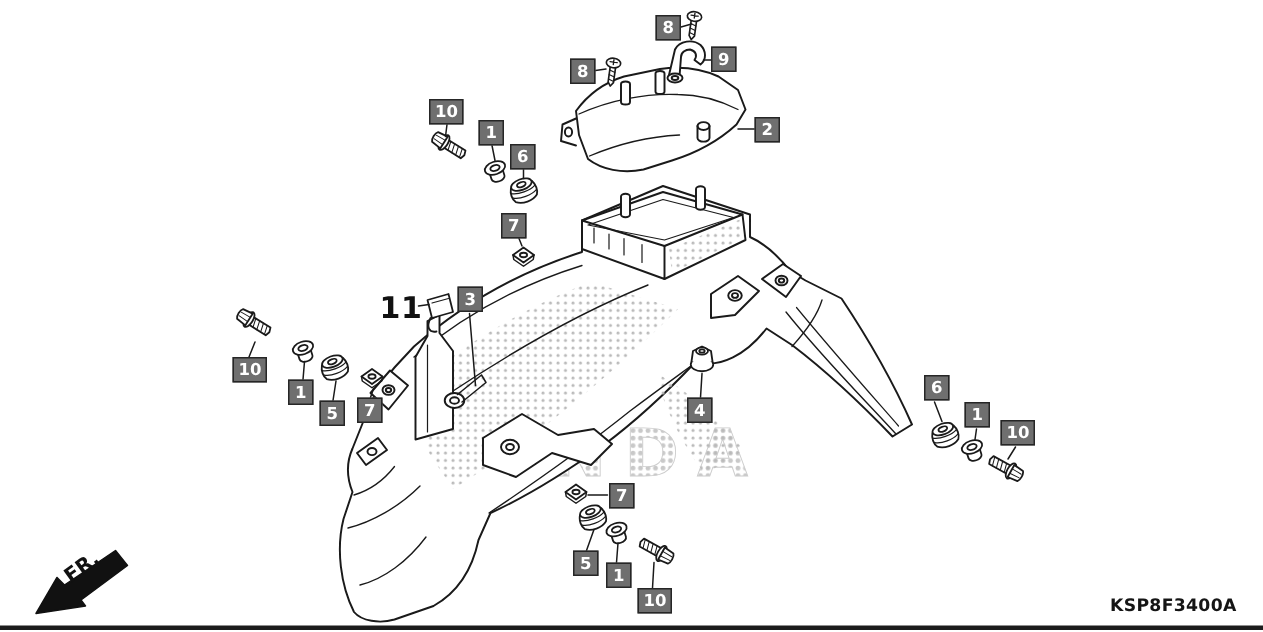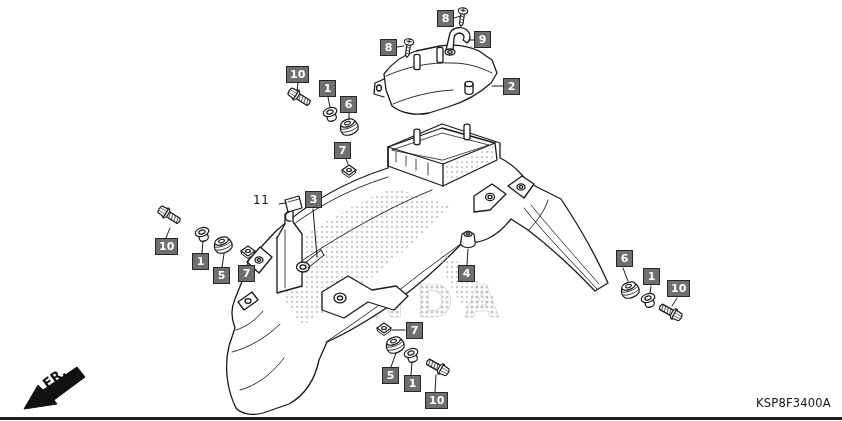--- a/index.html
+++ b/index.html
@@ -9,25 +9,25 @@
   }
   svg.art { position:absolute; left:0; top:0; }
   .callout {
     position:absolute; min-width:17px; height:17px; box-sizing:border-box;
     padding:0 3px; display:flex; align-items:center; justify-content:center;
     background:var(--callout-bg,#6f6f6f); border:1.3px solid var(--callout-border,#262626);
     color:var(--callout-text,#ffffff); font-size:11px; font-weight:bold; line-height:1;
     cursor:pointer; user-select:none;
   }
   .plain-label {
-    position:absolute; left:253px; top:193px; font-size:12px; font-weight:normal;
+    position:absolute; left:253px; top:193px; font-size:20px; font-weight:bold;
     color:#111; letter-spacing:0.5px;
   }
   .part-code {
-    position:absolute; left:756px; top:396px; font-size:11.5px; font-weight:normal;
+    position:absolute; left:740px; top:396px; font-size:11.5px; font-weight:bold;
     color:#151515; letter-spacing:0.2px;
   }
   .bottom-rule {
     position:absolute; left:0; top:417px; width:842px; height:3px; background:#1c1c1c;
   }
 </style>
 </head>
 <body>
 
 <div class="stage">

